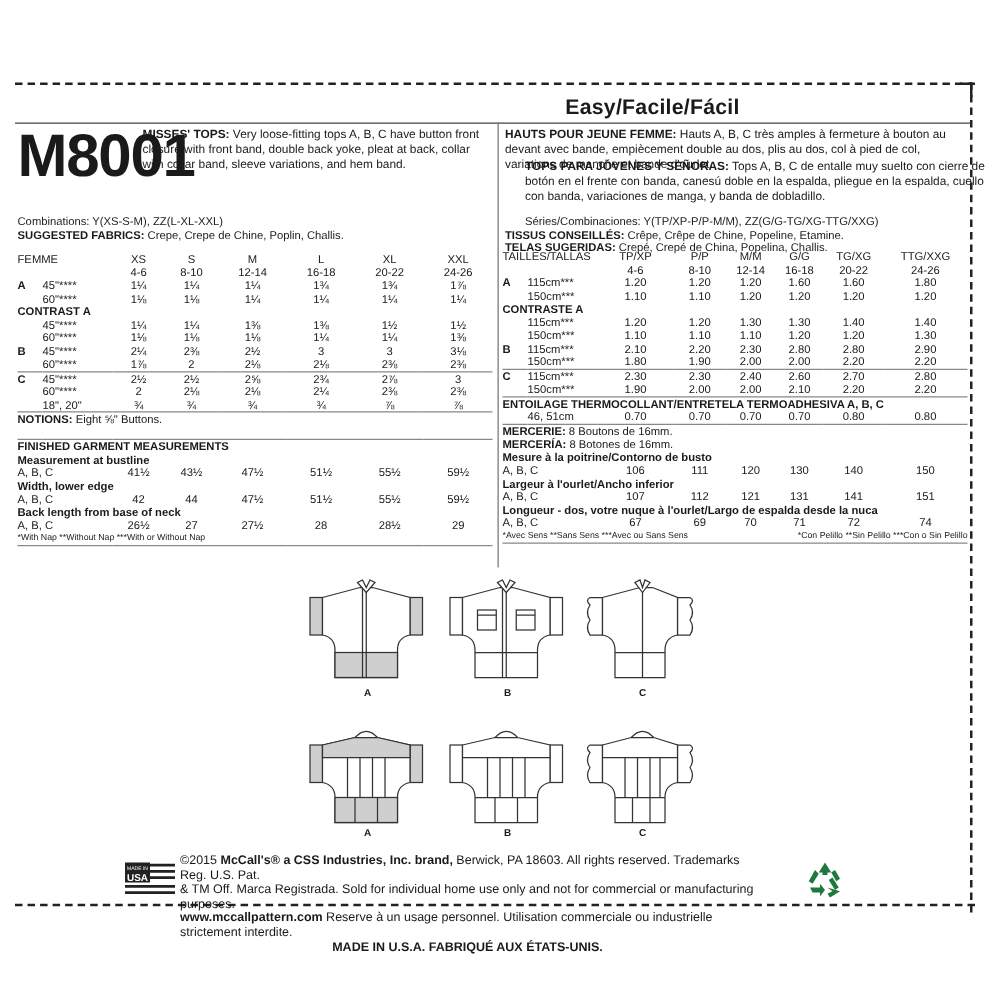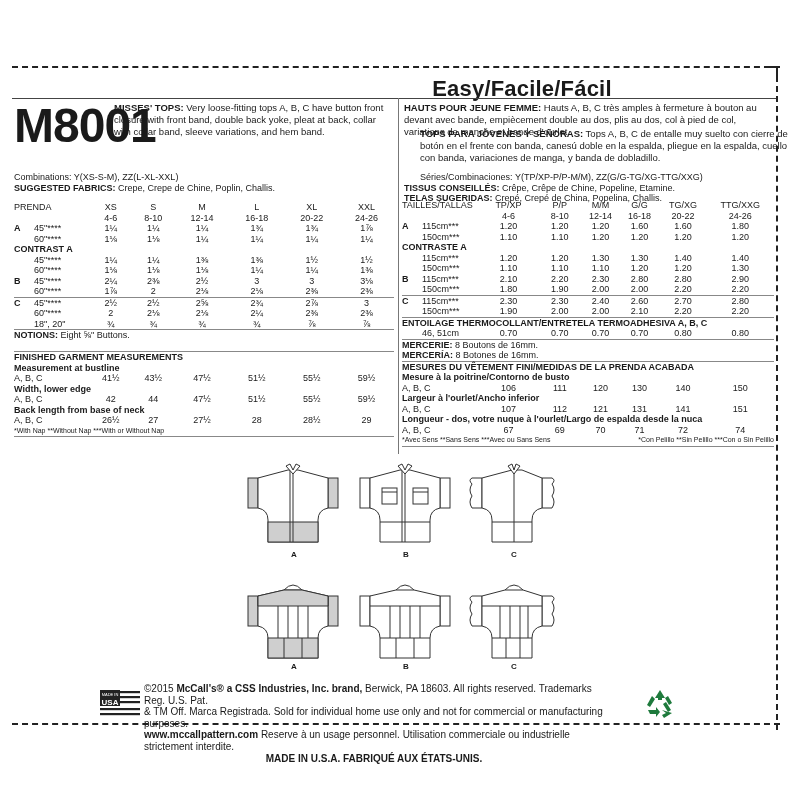--- a/index.html
+++ b/index.html
@@ -8,21 +8,21 @@
   .cutline-top, .cutline-bottom { position: absolute; left: 12px; right: 20px; height: 0;
          border-top: 2px dashed #222; }
   .cutline-top { top: 66px; }
   .cutline-bottom { top: 723px; }
   .cutline-right { position: absolute; top: 66px; bottom: 70px; right: 22px; width: 0;
          border-left: 2px dashed #222; }
   .corner-tick { position: absolute; top: 66px; right: 22px; width: 8px; height: 10px;
          border-top: 2px solid #222; border-right: 2px solid #222; }
 
   .title { position: absolute; top: 76px; left: 282px; width: 480px; text-align: center;
-         font-size: 22px; font-weight: bold; letter-spacing: 0.2px;
+         font-size: 17px; font-weight: bold; letter-spacing: 0.2px;
          font-family: "Liberation Sans", sans-serif; }
   .title-rule { position: absolute; top: 98px; left: 12px; right: 24px; border-top: 1px solid #444; }
   .vdivider { position: absolute; top: 98px; left: 398px; height: 356px; border-left: 1px solid #777; }
 
   .pattern-number { position: absolute; top: 98px; left: 14px; font-size: 48px; font-weight: bold;
          letter-spacing: -1px; font-family: "Liberation Sans", sans-serif; }
   .desc { position: absolute; font-size: 9.5px; line-height: 12px; }
   .desc b { font-weight: bold; }
   .desc-en { top: 102px; left: 114px; width: 280px; }
   .desc-fr { top: 102px; left: 404px; width: 370px; }
@@ -85,21 +85,21 @@
       <col style="width:56px">
       <col>
       <col>
       <col>
       <col>
       <col>
       <col>
     </colgroup>
     <tbody>
       <tr class="hdr">
-        <td colspan="2">PRENDA</td>
+        <td colspan="2">FEMME</td>
         <td class="num">XS</td>
         <td class="num">S</td>
         <td class="num">M</td>
         <td class="num">L</td>
         <td class="num">XL</td>
         <td class="num">XXL</td>
       </tr>
       <tr class="hdr">
         <td></td>
         <td></td>
@@ -390,23 +390,20 @@
         <td class="num">0.70</td>
         <td class="num">0.70</td>
         <td class="num">0.80</td>
         <td class="num">0.80</td>
       </tr>
       <tr class="sep">
         <td colspan="8"><b>MERCERIE:</b><span> 8 Boutons de 16mm.</span></td>
       </tr>
       <tr>
         <td colspan="8"><b>MERCERÍA:</b><span> 8 Botones de 16mm.</span></td>
-      </tr>
-      <tr class="sep section">
-        <td colspan="8">MESURES DU VÊTEMENT FINI/MEDIDAS DE LA PRENDA ACABADA</td>
       </tr>
       <tr class="section">
         <td colspan="8" style="font-weight:bold">Mesure à la poitrine/Contorno de busto</td>
       </tr>
       <tr>
         <td colspan="2">A, B, C</td>
         <td class="num">106</td>
         <td class="num">111</td>
         <td class="num">120</td>
         <td class="num">130</td>

